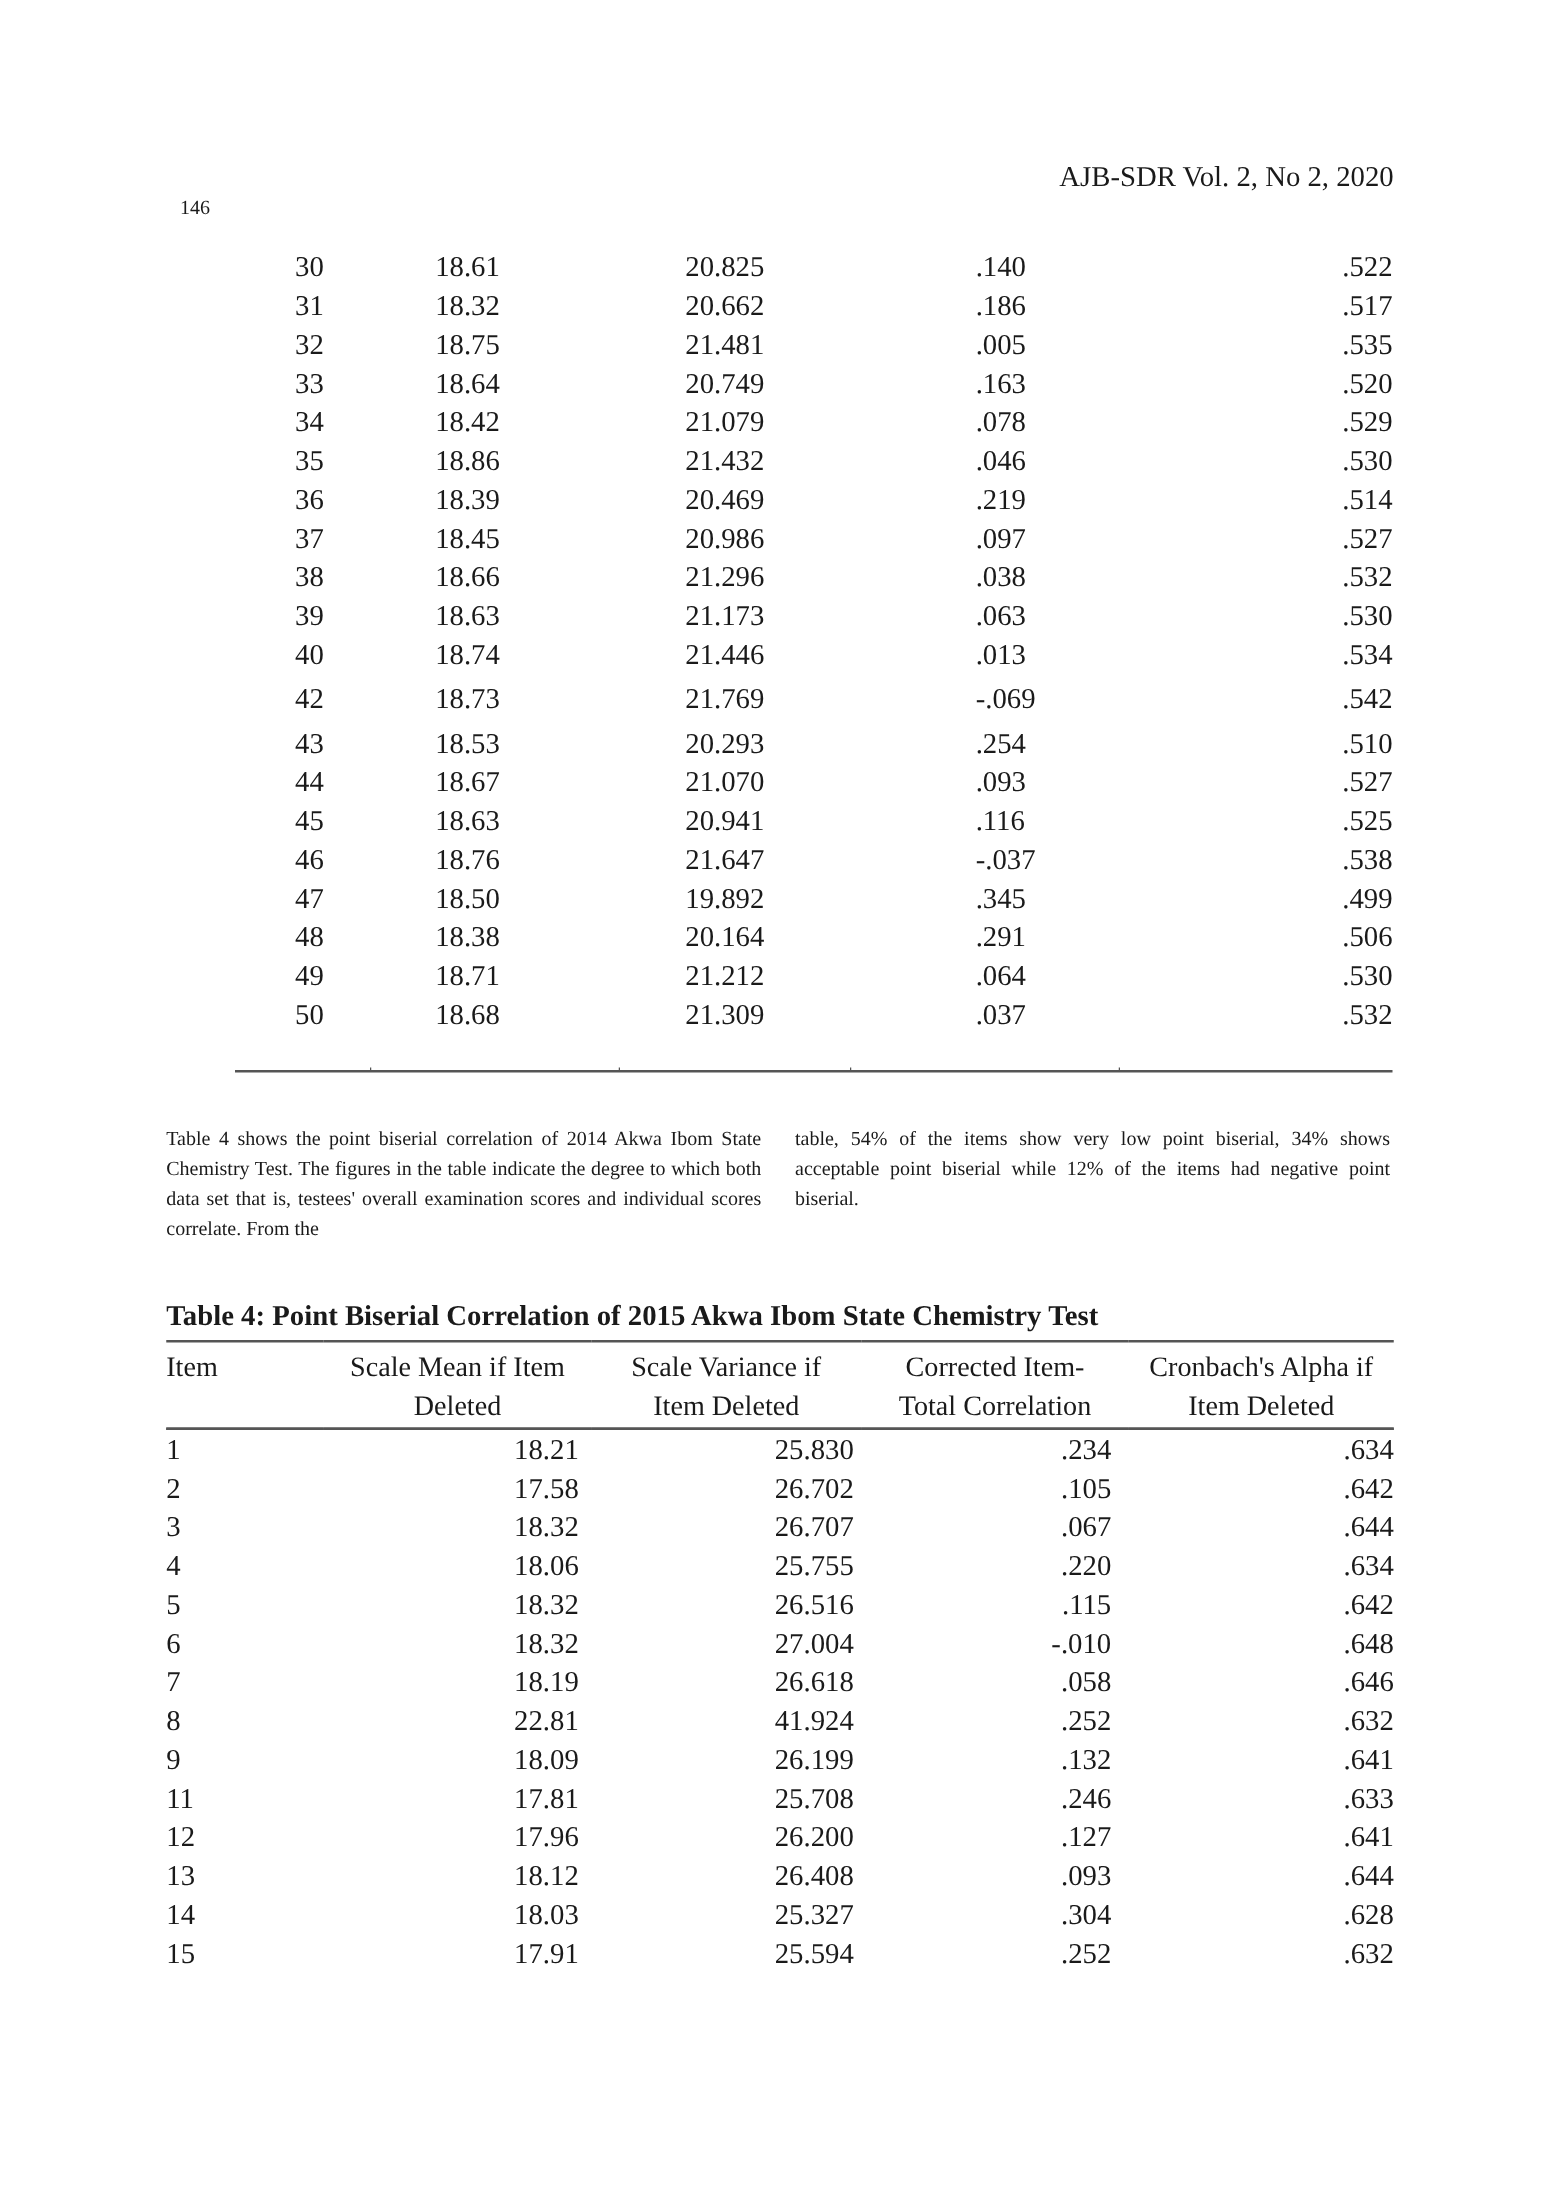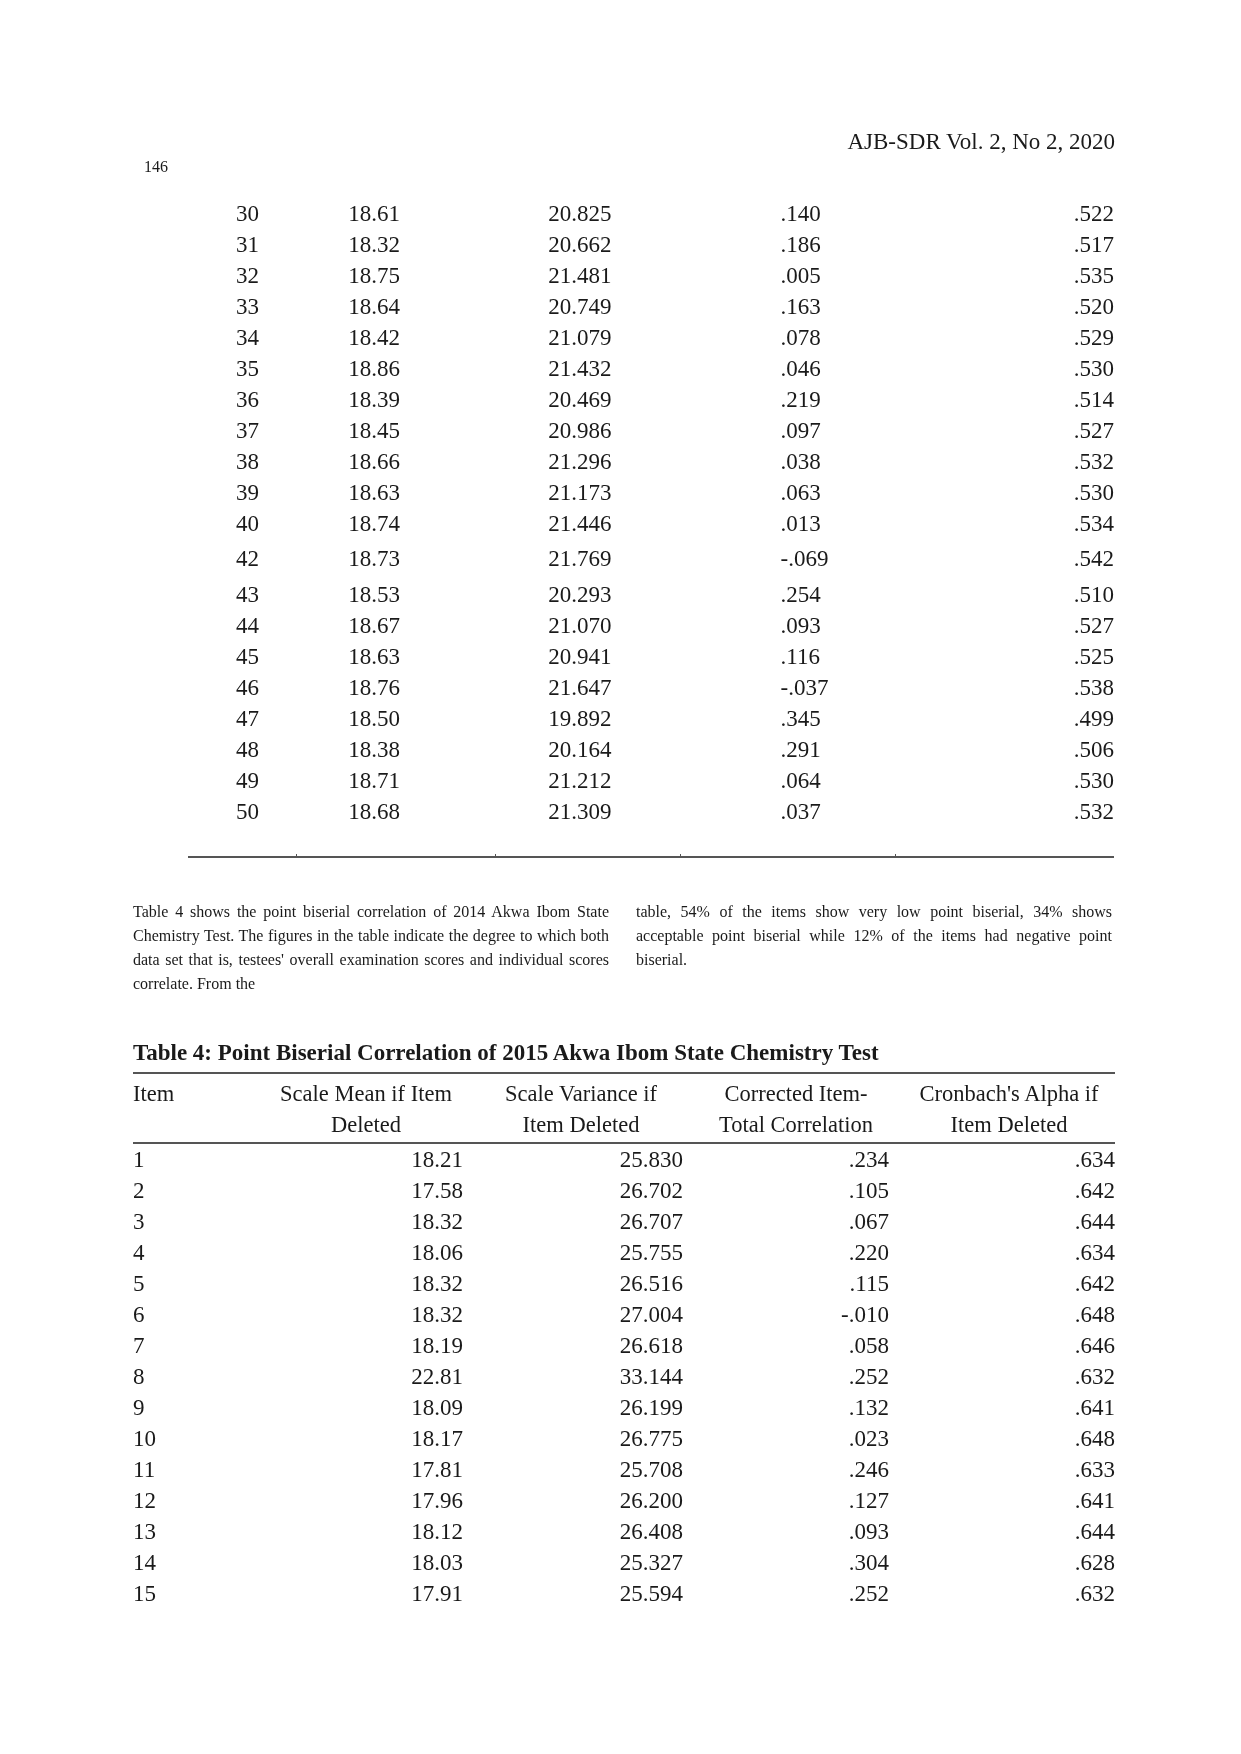--- a/index.html
+++ b/index.html
@@ -264,39 +264,32 @@
       <tr>
         <td class="c0">7</td>
         <td class="c1 num">18.19</td>
         <td class="c2 num">26.618</td>
         <td class="c3 num">.058</td>
         <td class="c4 num">.646</td>
       </tr>
       <tr>
         <td class="c0">8</td>
         <td class="c1 num">22.81</td>
-        <td class="c2 num">33.144</td>
+        <td class="c2 num">41.924</td>
         <td class="c3 num">.252</td>
         <td class="c4 num">.632</td>
       </tr>
       <tr>
         <td class="c0">9</td>
         <td class="c1 num">18.09</td>
         <td class="c2 num">26.199</td>
         <td class="c3 num">.132</td>
         <td class="c4 num">.641</td>
       </tr>
       <tr>
-        <td class="c0">10</td>
-        <td class="c1 num">18.17</td>
-        <td class="c2 num">26.775</td>
-        <td class="c3 num">.023</td>
-        <td class="c4 num">.648</td>
-      </tr>
-      <tr>
         <td class="c0">11</td>
         <td class="c1 num">17.81</td>
         <td class="c2 num">25.708</td>
         <td class="c3 num">.246</td>
         <td class="c4 num">.633</td>
       </tr>
       <tr>
         <td class="c0">12</td>
         <td class="c1 num">17.96</td>
         <td class="c2 num">26.200</td>

